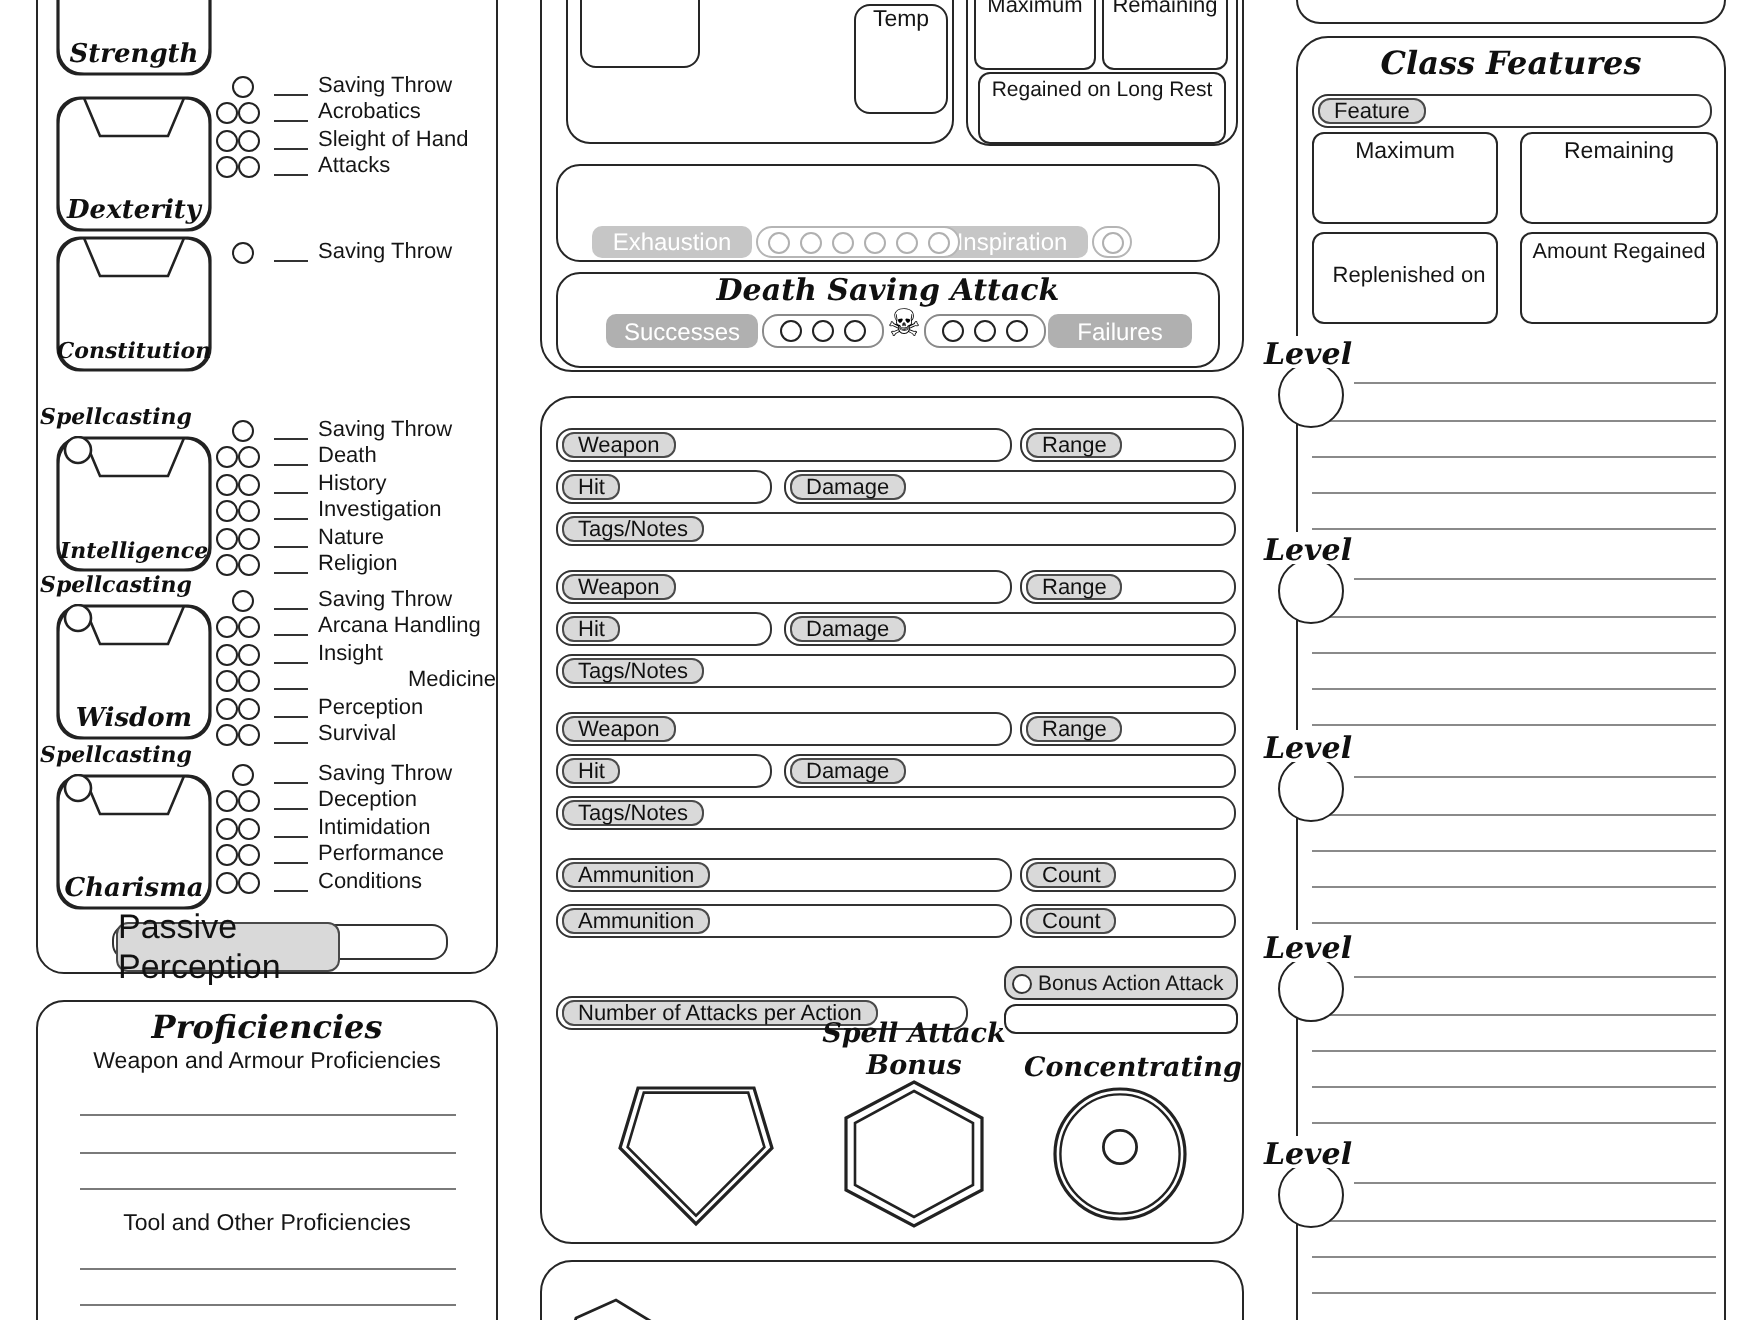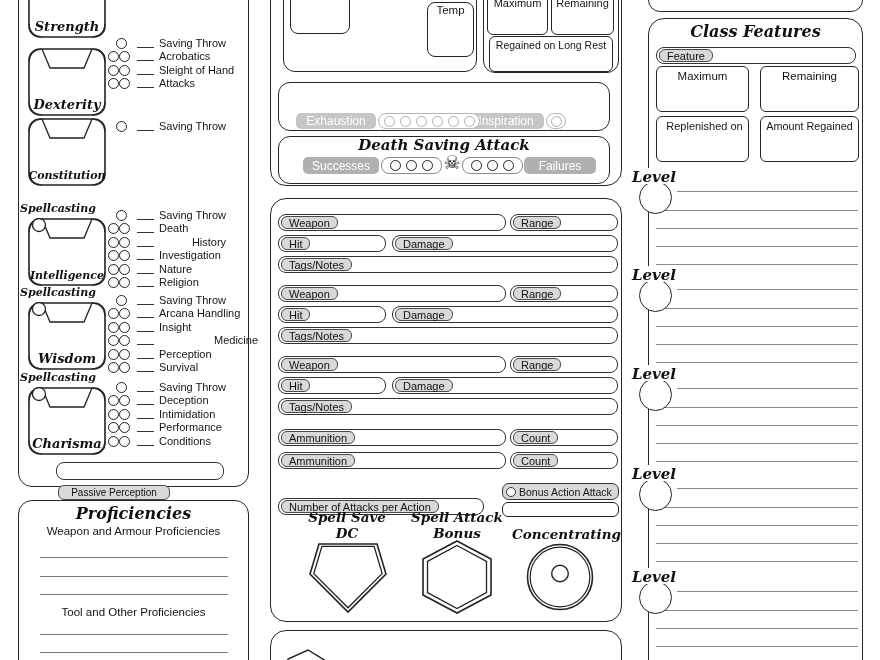--- a/index.html
+++ b/index.html
@@ -25,21 +25,21 @@
   svg{display:block}
 </style>
 </head>
 <body>
 
 <div id="page">
 
   <div class="box" style="left:18px;top:-40px;width:231px;height:527px;border-radius:14px"></div>
 
   <div class="abs" style="left:56px;top:462px;width:168px;height:18px;border:1.4px solid #333;border-radius:8px;background:#fff"></div>
-  <div class="abs glabel" style="left:58px;top:485px;width:112px;height:15px;font-size:10px">Passive Perception</div>
+  <div class="abs glabel" style="left:58px;top:461px;width:112px;height:25px;font-size:17px">Passive Perception</div>
 
   <div class="box" style="left:18px;top:500px;width:231px;height:190px;border-radius:14px"></div>
   <div class="abs center" style="left:18px;top:525px;width:231px;font-size:11.5px">Weapon and Armour Proficiencies</div>
   <div class="abs fancy center" style="left:18px;top:504px;width:231px;font-size:16px">Proficiencies</div>
   <div class="abs center" style="left:18px;top:606px;width:231px;font-size:11.5px">Tool and Other Proficiencies</div>
 
   <div class="box" style="left:270px;top:-50px;width:352px;height:236px;border-radius:16px"></div>
 
   <div class="box" style="left:283px;top:-40px;width:194px;height:112px;border-radius:12px;border-width:1.4px"></div>
   <div class="box" style="left:290px;top:-18px;width:60px;height:52px;border-radius:8px;border-width:1.2px"></div>
@@ -68,21 +68,20 @@
 
   <div class="pill" style="left:278px;top:498px;width:206px">
     <span class="glabel">Number of Attacks per Action</span>
   </div>
   <div class="abs" style="left:502px;top:483px;width:117px;height:17px;background:#d9d9d9;border:1.3px solid #333;border-radius:7px;display:flex;align-items:center;gap:3px;padding:0 3px">
     <span class="circ" style="width:10px;height:10px;border:1.2px solid #333;flex:none"></span>
     <span style="font-size:10.5px;white-space:nowrap">Bonus Action Attack</span>
   </div>
   <div class="box" style="left:502px;top:502px;width:117px;height:15px;border-radius:6px;border-width:1.2px"></div>
 
-  <div class="abs fancy center" style="left:301px;top:510px;width:92px;font-size:13.5px;line-height:1.15">Spell Save DC</div>
   <div class="abs fancy center" style="left:411px;top:510px;width:92px;font-size:13.5px;line-height:1.15">Spell Attack Bonus</div>
   <div class="abs fancy center" style="left:512px;top:526px;width:100px;font-size:13.5px">Concentrating</div>
 
   <svg class="abs" style="left:307px;top:538px" width="82" height="78" viewBox="0 0 82 78">
     <polygon points="12,6 70,6 79,36 41,74 3,36" fill="#fff" stroke="#222" stroke-width="1.6"></polygon>
     <polygon points="14.9,8.3 67.1,8.3 75.2,35.6 41,69.8 6.8,35.6" fill="none" stroke="#222" stroke-width="1.3"></polygon>
   </svg>
   <svg class="abs" style="left:419px;top:538px" width="76" height="78" viewBox="0 0 76 78">
     <polygon points="38,3 72,21 72,57 38,75 4,57 4,21" fill="#fff" stroke="#222" stroke-width="1.6"></polygon>
     <polygon points="38,7.5 67.5,23.5 67.5,54.5 38,70.5 8.5,54.5 8.5,23.5" fill="none" stroke="#222" stroke-width="1.3"></polygon>
@@ -103,21 +102,21 @@
   <div class="abs fancy center" style="left:648px;top:22px;width:215px;font-size:16px">Class Features</div>
 
   <div class="pill" style="left:656px;top:47px;width:200px">
     <span class="glabel">Feature</span>
   </div>
   <div class="box" style="left:656px;top:66px;width:93px;height:46px;border-radius:6px;border-width:1.3px"></div>
   <div class="abs center" style="left:656px;top:70px;width:93px;font-size:11.5px">Maximum</div>
   <div class="box" style="left:760px;top:66px;width:99px;height:46px;border-radius:6px;border-width:1.3px"></div>
   <div class="abs center" style="left:760px;top:70px;width:99px;font-size:11.5px">Remaining</div>
   <div class="box" style="left:656px;top:116px;width:93px;height:46px;border-radius:6px;border-width:1.3px"></div>
-  <div class="abs center" style="left:656px;top:120px;width:97px;font-size:11px">Replenished on</div>
+  <div class="abs center" style="left:656px;top:132px;width:97px;font-size:11px">Replenished on</div>
   <div class="box" style="left:760px;top:116px;width:99px;height:46px;border-radius:6px;border-width:1.3px"></div>
   <div class="abs center" style="left:760px;top:120px;width:99px;font-size:10.8px">Amount Regained</div>
 
 <div class="abs" style="left: 28px; top: -30px; width: 78px; height: 68px;">
       <svg width="78" height="68" viewBox="0 0 78 68">
     <rect x="1" y="1" width="76" height="66" rx="11" fill="#fff" stroke="#222" stroke-width="1.6"></rect>
     <path d="M14 1 L22 20 L56 20 L64 1" fill="none" stroke="#222" stroke-width="1.3"></path>
     <path d="M1 14 Q2 2 14 1" fill="none" stroke="#222" stroke-width="1"></path>
     <path d="M64 1 Q76 2 77 14" fill="none" stroke="#222" stroke-width="1"></path>
     <path d="M1 54 Q2 66 14 67" fill="none" stroke="#222" stroke-width="1"></path>
@@ -184,21 +183,21 @@
     <div class="abs circ bc" style="left: 116px; top: 210px; width: 11px; height: 11px;"></div>
     <div class="abs mline" style="left: 137px; top: 219px; width: 17px; height: 0px;"></div>
     <div class="abs" style="left: 159px; top: 209px; width: 100px; height: 13px; font-size: 11px; white-space: nowrap;">Saving Throw</div>
     <div class="abs circ bc" style="left: 108px; top: 223.4px; width: 11px; height: 11px;"></div>
     <div class="abs circ bc" style="left: 119px; top: 223.4px; width: 11px; height: 11px;"></div>
     <div class="abs mline" style="left: 137px; top: 232.4px; width: 17px; height: 0px;"></div>
     <div class="abs" style="left: 159px; top: 222.4px; width: 100px; height: 13px; font-size: 11px; white-space: nowrap;">Death</div>
     <div class="abs circ bc" style="left: 108px; top: 236.8px; width: 11px; height: 11px;"></div>
     <div class="abs circ bc" style="left: 119px; top: 236.8px; width: 11px; height: 11px;"></div>
     <div class="abs mline" style="left: 137px; top: 245.8px; width: 17px; height: 0px;"></div>
-    <div class="abs" style="left: 159px; top: 235.8px; width: 100px; height: 13px; font-size: 11px; white-space: nowrap; text-align: center;">History</div>
+    <div class="abs" style="left: 159px; top: 235.8px; width: 100px; height: 13px; font-size: 11px; white-space: nowrap;">History</div>
     <div class="abs circ bc" style="left: 108px; top: 250.2px; width: 11px; height: 11px;"></div>
     <div class="abs circ bc" style="left: 119px; top: 250.2px; width: 11px; height: 11px;"></div>
     <div class="abs mline" style="left: 137px; top: 259.2px; width: 17px; height: 0px;"></div>
     <div class="abs" style="left: 159px; top: 249.2px; width: 100px; height: 13px; font-size: 11px; white-space: nowrap;">Investigation</div>
     <div class="abs circ bc" style="left: 108px; top: 263.6px; width: 11px; height: 11px;"></div>
     <div class="abs circ bc" style="left: 119px; top: 263.6px; width: 11px; height: 11px;"></div>
     <div class="abs mline" style="left: 137px; top: 272.6px; width: 17px; height: 0px;"></div>
     <div class="abs" style="left: 159px; top: 262.6px; width: 100px; height: 13px; font-size: 11px; white-space: nowrap;">Nature</div>
     <div class="abs circ bc" style="left: 108px; top: 277px; width: 11px; height: 11px;"></div>
     <div class="abs circ bc" style="left: 119px; top: 277px; width: 11px; height: 11px;"></div>
@@ -224,21 +223,21 @@
     <div class="abs circ bc" style="left: 119px; top: 308.4px; width: 11px; height: 11px;"></div>
     <div class="abs mline" style="left: 137px; top: 317.4px; width: 17px; height: 0px;"></div>
     <div class="abs" style="left: 159px; top: 307.4px; width: 100px; height: 13px; font-size: 11px; white-space: nowrap;">Arcana Handling</div>
     <div class="abs circ bc" style="left: 108px; top: 321.8px; width: 11px; height: 11px;"></div>
     <div class="abs circ bc" style="left: 119px; top: 321.8px; width: 11px; height: 11px;"></div>
     <div class="abs mline" style="left: 137px; top: 330.8px; width: 17px; height: 0px;"></div>
     <div class="abs" style="left: 159px; top: 320.8px; width: 100px; height: 13px; font-size: 11px; white-space: nowrap;">Insight</div>
     <div class="abs circ bc" style="left: 108px; top: 335.2px; width: 11px; height: 11px;"></div>
     <div class="abs circ bc" style="left: 119px; top: 335.2px; width: 11px; height: 11px;"></div>
     <div class="abs mline" style="left: 137px; top: 344.2px; width: 17px; height: 0px;"></div>
-    <div class="abs" style="left: 169px; top: 334.2px; width: 100px; height: 13px; font-size: 11px; white-space: nowrap; padding-left: 45px;">Medicine</div>
+    <div class="abs" style="left: 159px; top: 334.2px; width: 100px; height: 13px; font-size: 11px; white-space: nowrap; padding-left: 45px;">Medicine</div>
     <div class="abs circ bc" style="left: 108px; top: 348.6px; width: 11px; height: 11px;"></div>
     <div class="abs circ bc" style="left: 119px; top: 348.6px; width: 11px; height: 11px;"></div>
     <div class="abs mline" style="left: 137px; top: 357.6px; width: 17px; height: 0px;"></div>
     <div class="abs" style="left: 159px; top: 347.6px; width: 100px; height: 13px; font-size: 11px; white-space: nowrap;">Perception</div>
     <div class="abs circ bc" style="left: 108px; top: 362px; width: 11px; height: 11px;"></div>
     <div class="abs circ bc" style="left: 119px; top: 362px; width: 11px; height: 11px;"></div>
     <div class="abs mline" style="left: 137px; top: 371px; width: 17px; height: 0px;"></div>
     <div class="abs" style="left: 159px; top: 361px; width: 100px; height: 13px; font-size: 11px; white-space: nowrap;">Survival</div>
     <div class="abs" style="left: 28px; top: 387px; width: 78px; height: 68px; border-radius: 13px;">
       <svg width="78" height="68" viewBox="0 0 78 68">

